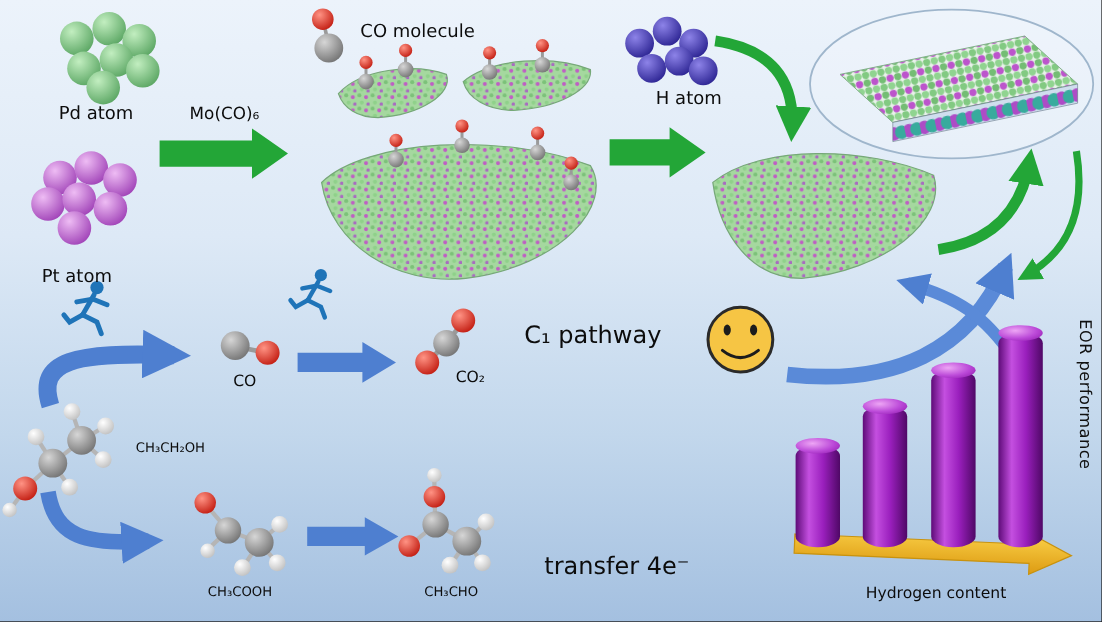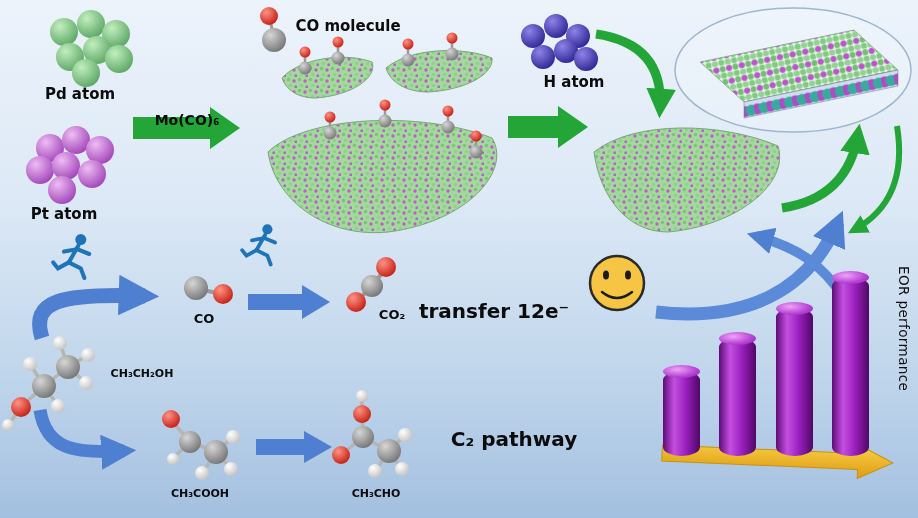--- a/index.html
+++ b/index.html
@@ -1,21 +1,21 @@
 <!DOCTYPE html>
 <html><head>
 <meta charset="utf-8">
 <style>
   html,body{margin:0;padding:0}
   body{background:#1e1e1e;font-family:"DejaVu Sans","Liberation Sans",sans-serif}
   .scene{position:relative;width:918px;height:518px;overflow:hidden;
     background:linear-gradient(180deg,#ecf3fb 0%,#dde9f6 38%,#c2d7ec 70%,#a4c0e0 100%)}
   svg.art{position:absolute;left:0;top:0}
   .lbl{position:absolute;transform:translateX(-50%);white-space:nowrap;color:#0c0c0c;line-height:1.1}
-  .w700{font-weight:700}
+  .w700{font-weight:400}
   .s14{font-size:14px}.s15{font-size:15px}.s16{font-size:13px}.s17{font-size:11px}.s20{font-size:20px}
   .eor-label{position:absolute;writing-mode:vertical-rl;color:#101010;font-size:13.5px;letter-spacing:.4px}
   .bars{position:absolute;left:663px;top:270px;width:206px;height:186px;
     display:flex;align-items:flex-end;justify-content:space-between}
   .cyl{width:37px;position:relative;border-radius:18px/9px;
     background:linear-gradient(90deg,#5e0b78 0%,#c44fe0 30%,#9a1fbd 62%,#4f0866 100%)}
   .cyl::before{content:"";position:absolute;left:0;top:-6px;width:100%;height:13px;border-radius:50%;
     background:radial-gradient(ellipse at 38% 35%,#eda5f5 0%,#bb49d8 55%,#8a16a8 100%)}
 </style>
 </head>
@@ -274,34 +274,35 @@
           <circle cx="341" cy="455" r="9" fill="url(#gRed)"></circle>
         <circle cx="363" cy="437" r="11" fill="url(#gGray)"></circle>
           <circle cx="389" cy="451" r="12" fill="url(#gGray)"></circle>
       </g>
     </g>
 
     <polygon points="662,450 858,450 858,441 893,458 858,475 858,466 662,466" transform="rotate(2.5 777 458)" fill="url(#gGold)" stroke="#c8920e" stroke-width="1"></polygon>
   </svg>
 
   <div class="lbl w700 s15" style="left:80px;top:86px">Pd atom</div>
-  <div class="lbl w700 s14" style="left:187px;top:113px">Mo(CO)₆</div>
-  <div class="lbl w700 s15" style="left:64px;top:206px">Pt atom</div>
+  <div class="lbl w700 s14" style="left:187px;top:88px">Mo(CO)₆</div>
+  <div class="lbl w700 s15" style="left:64px;top:222px">Pt atom</div>
   <div class="lbl w700 s15" style="left:348px;top:18px">CO molecule</div>
   <div class="lbl w700 s15" style="left:574px;top:74px">H atom</div>
 
   <div class="lbl w700 s16" style="left:204px;top:312px">CO</div>
   <div class="lbl w700 s16" style="left:392px;top:308px">CO₂</div>
-  <div class="lbl w700 s20" style="left:494px;top:300px">transfer 12e⁻</div>
+  <div class="lbl w700 s20" style="left:494px;top:268px">C₁ pathway</div>
 
   <div class="lbl w700 s17" style="left:142px;top:368px">CH₃CH₂OH</div>
   <div class="lbl w700 s17" style="left:200px;top:488px">CH₃COOH</div>
   <div class="lbl w700 s17" style="left:376px;top:488px">CH₃CHO</div>
-  <div class="lbl w700 s20" style="left:514px;top:428px">C₂ pathway</div>
+  <div class="lbl w700 s20" style="left:514px;top:460px">transfer 4e⁻</div>
 
   <div class="bars">
       <div class="cyl" style="height: 85px;"></div>
       <div class="cyl" style="height: 118px;"></div>
       <div class="cyl" style="height: 148px;"></div>
       <div class="cyl" style="height: 179px;"></div>
     </div>
+  <div class="lbl w700 s16" style="left:780px;top:488px">Hydrogen content</div>
   <div class="eor-label" style="left:896px;top:266px">EOR performance</div>
 </div>
 
 </body></html>

